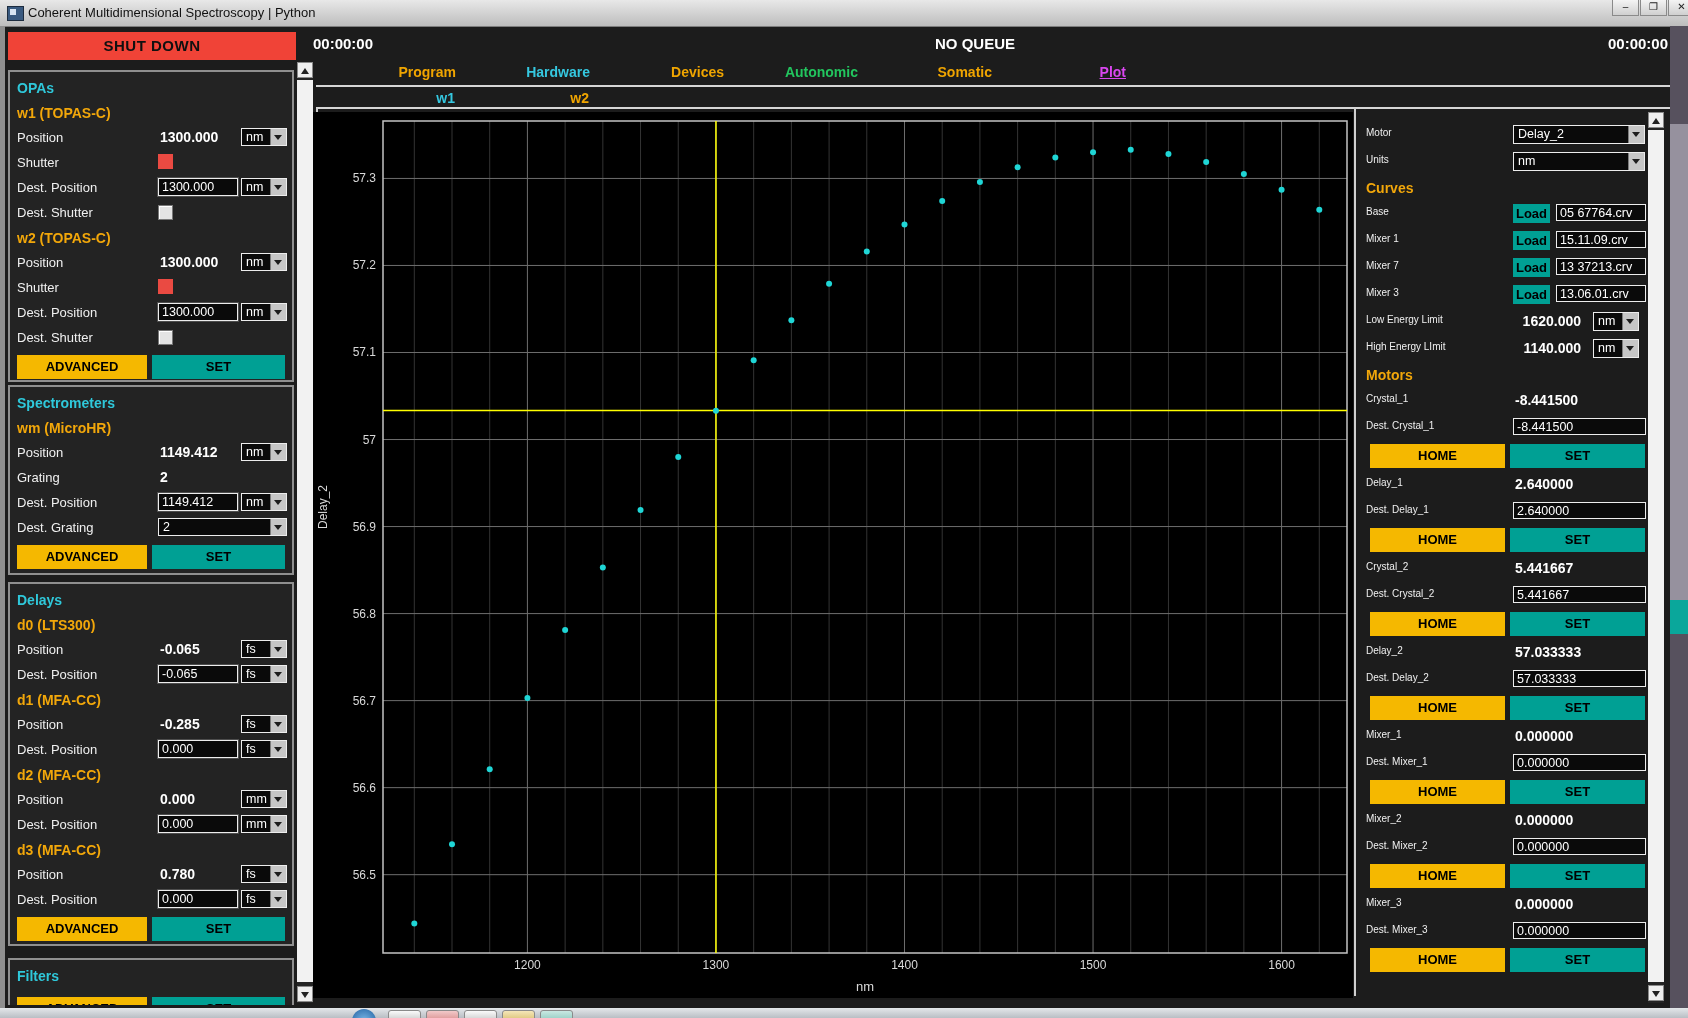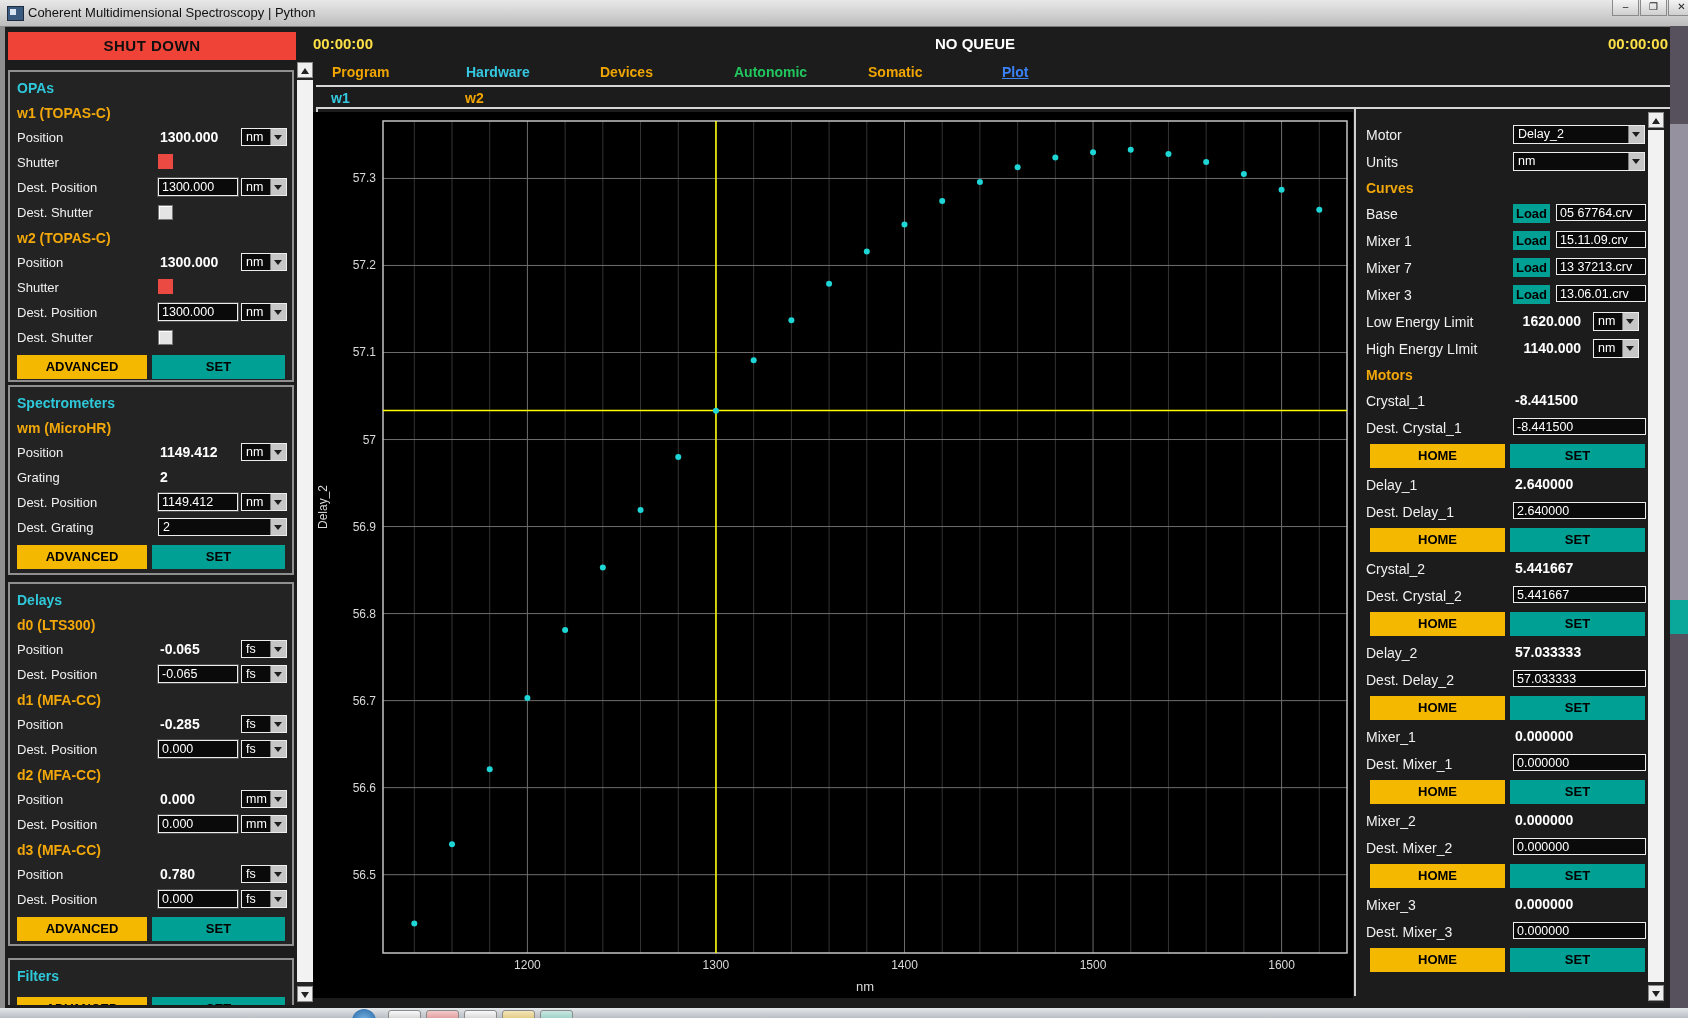--- a/index.html
+++ b/index.html
@@ -12,25 +12,25 @@
   .app-icon{left:7px;top:6px;width:15px;height:13px;background:#39597f;border:1px solid #1d2c3f}
   .app-icon:after{content:"";position:absolute;left:2px;top:2px;width:6px;height:6px;background:#d8e4f2}
   .title-text{left:28px;top:5px;font-size:13px;color:#111}
   .win-btn{top:0;width:27px;height:16px;background:linear-gradient(#f4f4f4,#cfcfcf);
            border:1px solid #8a8a8a;border-top:none;box-sizing:border-box;
            font-size:10px;line-height:14px;text-align:center;color:#222}
   .win-frame-left{left:0;top:26px;width:5px;height:982px;background:#8f8f8f}
   
   .shutdown{left:8px;top:32px;width:288px;height:28px;background:#f04337;color:#101010;
             font-weight:bold;font-size:15px;text-align:center;line-height:28px;letter-spacing:.5px}
-  .timer{font-weight:bold;font-size:15px;color:#fde047}
+  .timer{font-weight:bold;font-size:15px;color:#ffffff}
   .queue{font-weight:bold;font-size:15px;color:#fff;text-align:center}
   
   .tabsrow{left:332px;top:64px;display:flex;gap:10px}
-  .tab{width:124px;text-align:left;font-weight:bold;font-size:14px;cursor:default}
+  .tab{width:124px;text-align:right;font-weight:bold;font-size:14px;cursor:default}
   .subtabsrow{left:331px;top:90px;display:flex;gap:10px}
   
   .left-col{left:8px;top:62px;width:288px;height:943px;overflow:hidden}
   .pbox{position:absolute;left:0;width:286px;box-sizing:border-box;border:2px solid #8f8f8f;
         background:#232323;padding:4px 7px}
   .h1row{height:25px;line-height:25px;font-weight:bold;font-size:14px;color:#2fc8da}
   .h2row{height:25px;line-height:25px;font-weight:bold;font-size:14px;color:#f2a70a}
   .prow{height:25px;position:relative}
   .plabel{position:absolute;left:0;top:4px;font-size:13px;color:#f0f0f0}
   .pvalue{position:absolute;left:143px;top:3px;font-weight:bold;font-size:14px;color:#fff}
@@ -65,21 +65,21 @@
   .winbar{left:1670px;top:26px;width:18px;height:992px;background:#57515e}
   .winbar-thumb{left:1670px;top:124px;width:18px;height:476px;background:#96919e}
   .winbar-teal{left:1670px;top:600px;width:18px;height:34px;background:#0aa79b}
   
   .vline{width:2px;background:#cfcfcf}
   .hline{height:2px;background:#d6d6d6}
   
   .right-panel{left:1360px;top:112px;width:286px;height:893px;overflow:hidden}
   .rheader{height:25px;line-height:25px;font-weight:bold;font-size:14px;color:#f2a70a;padding-left:6px}
   .rrow{height:27px;position:relative}
-  .rlabel{position:absolute;left:6px;top:5px;font-size:14px;color:#f0f0f0}
+  .rlabel{position:absolute;left:6px;top:5px;font-size:10px;color:#f0f0f0}
   .rselect{position:absolute;left:153px;top:3px;width:132px;height:19px;background:#0a0a0a;
            border:1px solid #ededed;box-sizing:border-box;font-size:12.5px;color:#fff}
   .rselect .cv{position:absolute;left:4px;top:1px;white-space:nowrap;overflow:hidden;max-width:108px}
   .rselect .cb{position:absolute;right:0;top:0;width:15px;height:17px;background:#c6c6c6;border-left:1px solid #7d7d7d}
   .rselect .cb:after{content:"";position:absolute;left:3px;top:6px;width:0;height:0;
            border-left:4px solid transparent;border-right:4px solid transparent;border-top:5px solid #1d1d1d}
   .loadbtn{position:absolute;left:153px;top:3px;width:37px;height:19px;background:#00a094;
            color:#000;font-weight:bold;font-size:13px;text-align:center;line-height:19px}
   .rinput{position:absolute;left:196px;top:3px;width:82px;height:15px;background:#0a0a0a;
           border:1px solid #ededed;color:#fff;font-size:12.5px;font-family:"Liberation Sans",sans-serif;padding:0 3px}
@@ -121,21 +121,21 @@
 <div class="abs timer" style="left:313px;top:35px">00:00:00</div>
 <div class="abs queue" style="left:900px;top:35px;width:150px">NO QUEUE</div>
 <div class="abs timer" style="left:1608px;top:35px">00:00:00</div>
 
 <div class="abs tabsrow" id="tabsrow">
     <div class="tab" style="color: rgb(240, 165, 0);">Program</div>
     <div class="tab" style="color: rgb(53, 200, 224);">Hardware</div>
     <div class="tab" style="color: rgb(240, 165, 0);">Devices</div>
     <div class="tab" style="color: #22c55e;">Autonomic</div>
     <div class="tab" style="color: rgb(240, 165, 0);">Somatic</div>
-    <div class="tab" style="color: #3b82f6; text-decoration: underline;">Plot</div>
+    <div class="tab" style="color: #d946ef; text-decoration: underline;">Plot</div>
   </div>
 <div class="abs hline" style="left:316px;top:85px;width:1368px"></div>
 <div class="abs subtabsrow" id="subtabsrow">
     <div class="tab" style="color: rgb(53, 200, 224);">w1</div>
     <div class="tab" style="color: rgb(240, 165, 0);">w2</div>
   </div>
 <div class="abs hline" style="left:316px;top:107px;width:1368px"></div>
 
 <div class="abs left-col" id="left-col">
     <div class="pbox" style="top: 8px; height: 312px;">

